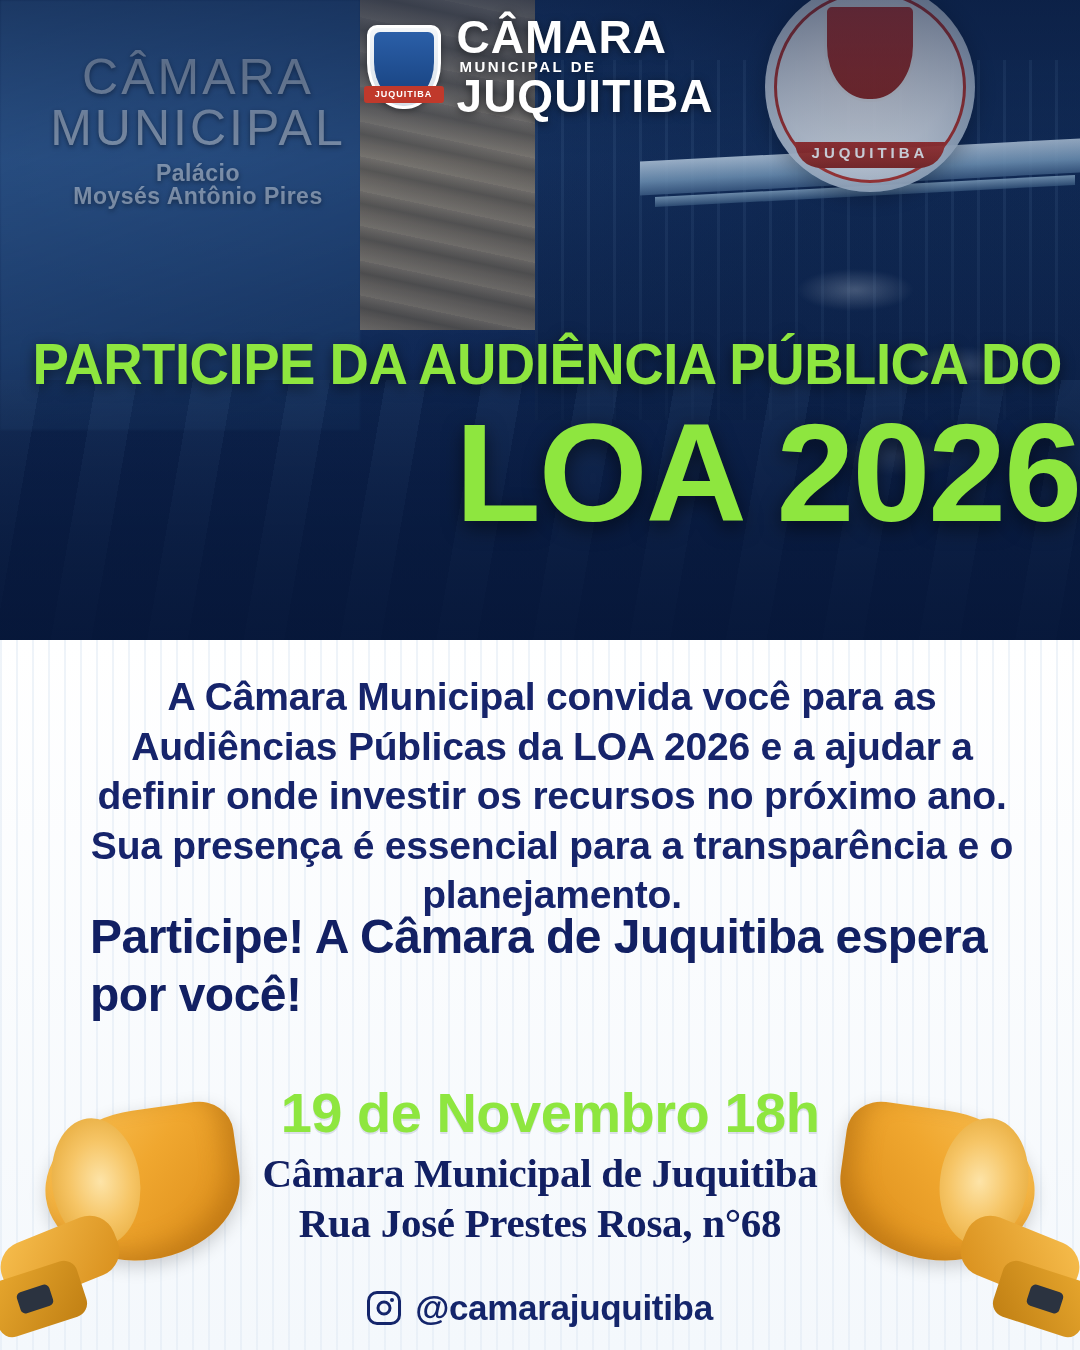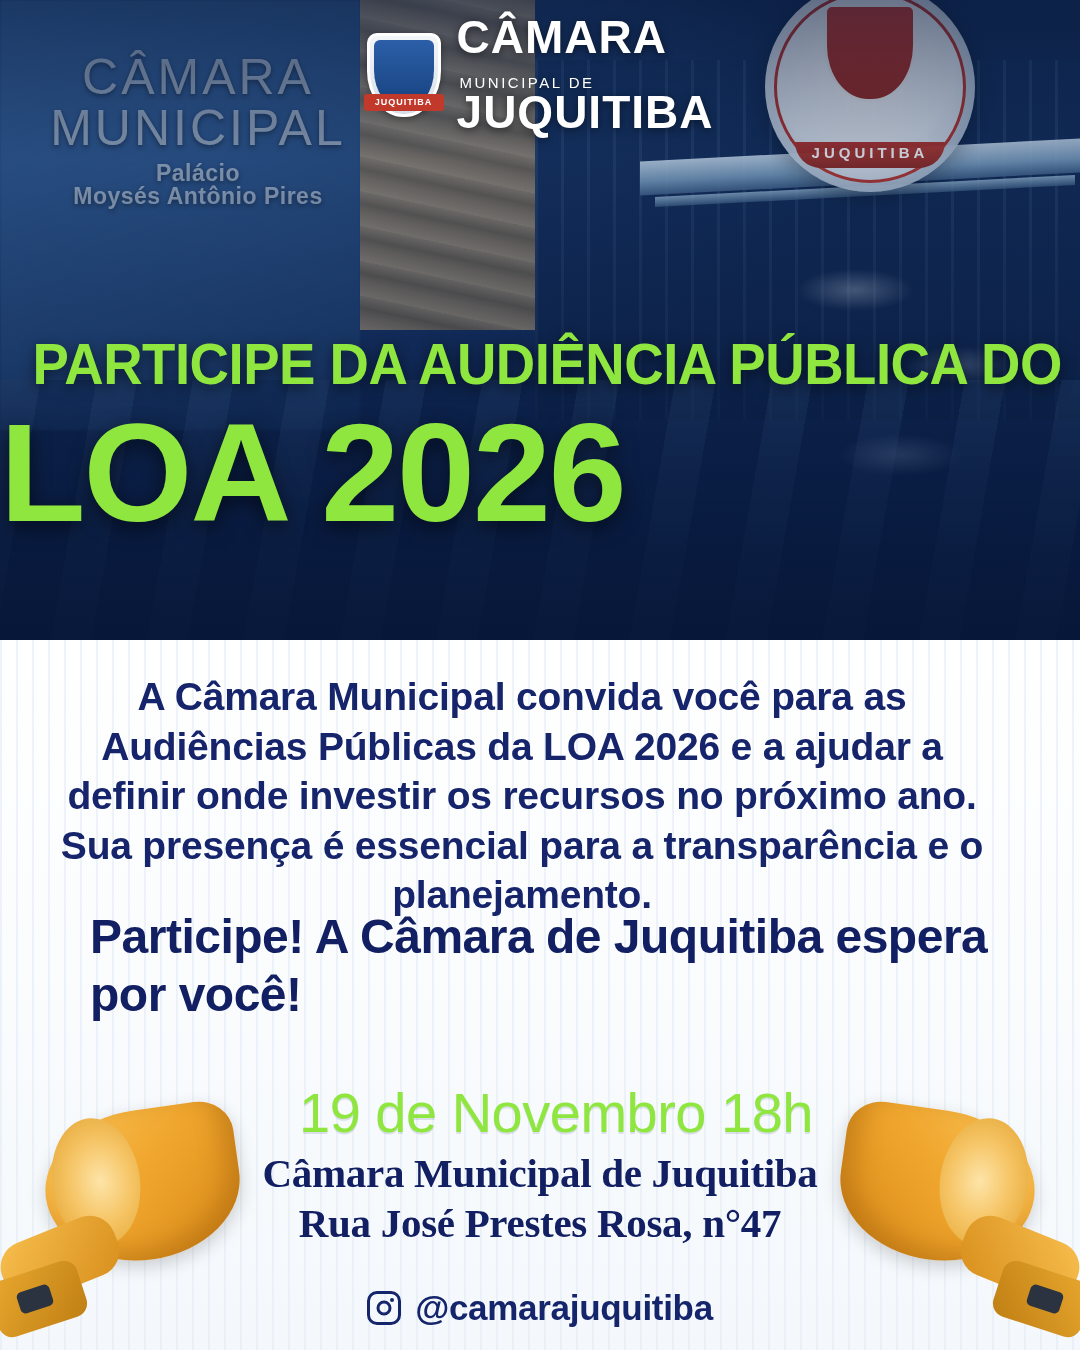--- a/index.html
+++ b/index.html
@@ -240,37 +240,37 @@
     line-height: 0.92;
     text-shadow: 0 2px 8px rgba(0,0,0,0.5);
   }
   .brand-text .t1 {
     font-size: 46px;
     font-weight: 700;
     letter-spacing: 1px;
   }
   .brand-text .t2 {
     font-size: 15px;
-    font-weight: 400;
+    font-weight: 700;
     letter-spacing: 2.5px;
-    margin: 18px 0 1px 3px;
+    margin: 2px 0 1px 3px;
   }
   .brand-text .t3 {
     font-size: 46px;
     font-weight: 700;
     letter-spacing: 1px;
   }
 
   
   .headline {
     position: absolute;
     left: 0;
     top: 330px;
     width: 1080px;
-    text-align: left;
+    text-align: right;
     z-index: 5;
   }
   .headline .line1 {
     color: #8ee63f;
     font-size: 58px;
     font-weight: 700;
     letter-spacing: -0.5px;
     font-stretch: condensed;
     transform: scaleX(0.94);
     text-shadow: 0 4px 14px rgba(0,0,0,0.55);
@@ -293,21 +293,21 @@
     top: 640px;
     width: 1080px;
     height: 710px;
     background:
       repeating-linear-gradient(90deg, rgba(225,234,244,0.55) 0px, rgba(225,234,244,0.55) 2px, rgba(255,255,255,0) 2px, rgba(255,255,255,0) 16px),
       linear-gradient(180deg, #ffffff 0%, #f4f8fc 100%);
     z-index: 4;
   }
   .paragraph {
     position: absolute;
-    left: 52px;
+    left: 82px;
     top: 32px;
     width: 940px;
     text-align: center;
     color: #16246b;
     font-size: 39px;
     font-weight: 700;
     line-height: 1.27;
     letter-spacing: -0.2px;
   }
   .cta {
@@ -317,27 +317,27 @@
     width: 900px;
     text-align: left;
     color: #122063;
     font-size: 48px;
     font-weight: 700;
     line-height: 1.2;
     letter-spacing: -0.5px;
   }
   .date-line {
     position: absolute;
-    left: 106px;
+    left: 100px;
     top: 440px;
     width: 900px;
     text-align: center;
     color: #8ee63f;
     font-size: 56px;
-    font-weight: 400;
+    font-weight: 700;
     letter-spacing: -0.5px;
     text-shadow: 0 2px 0 rgba(18,32,99,0.12);
   }
   .venue {
     position: absolute;
     left: 90px;
     top: 508px;
     width: 900px;
     text-align: center;
     color: #122063;
@@ -503,21 +503,21 @@
     <div class="line1">PARTICIPE DA AUDIÊNCIA PÚBLICA DO</div>
     <div class="line2">LOA 2026</div>
   </div>
 
   <div class="body-area">
     <div class="paragraph">A Câmara Municipal convida você para as Audiências Públicas da LOA 2026 e a ajudar a definir onde investir os recursos no próximo ano. Sua presença é essencial para a transparência e o planejamento.</div>
     <div class="cta">Participe! A Câmara de Juquitiba espera por você!</div>
     <div class="date-line">19 de Novembro  18h</div>
     <div class="venue">
       <div>Câmara Municipal de Juquitiba</div>
-      <div>Rua José Prestes Rosa, n°47</div>
+      <div>Rua José Prestes Rosa, n°68</div>
     </div>
   </div>
 
   <div class="mega left">
     <div class="horn"></div>
     <div class="mouth"></div>
     <div class="neck"></div>
     <div class="handle"></div>
     <div class="button"></div>
   </div>

